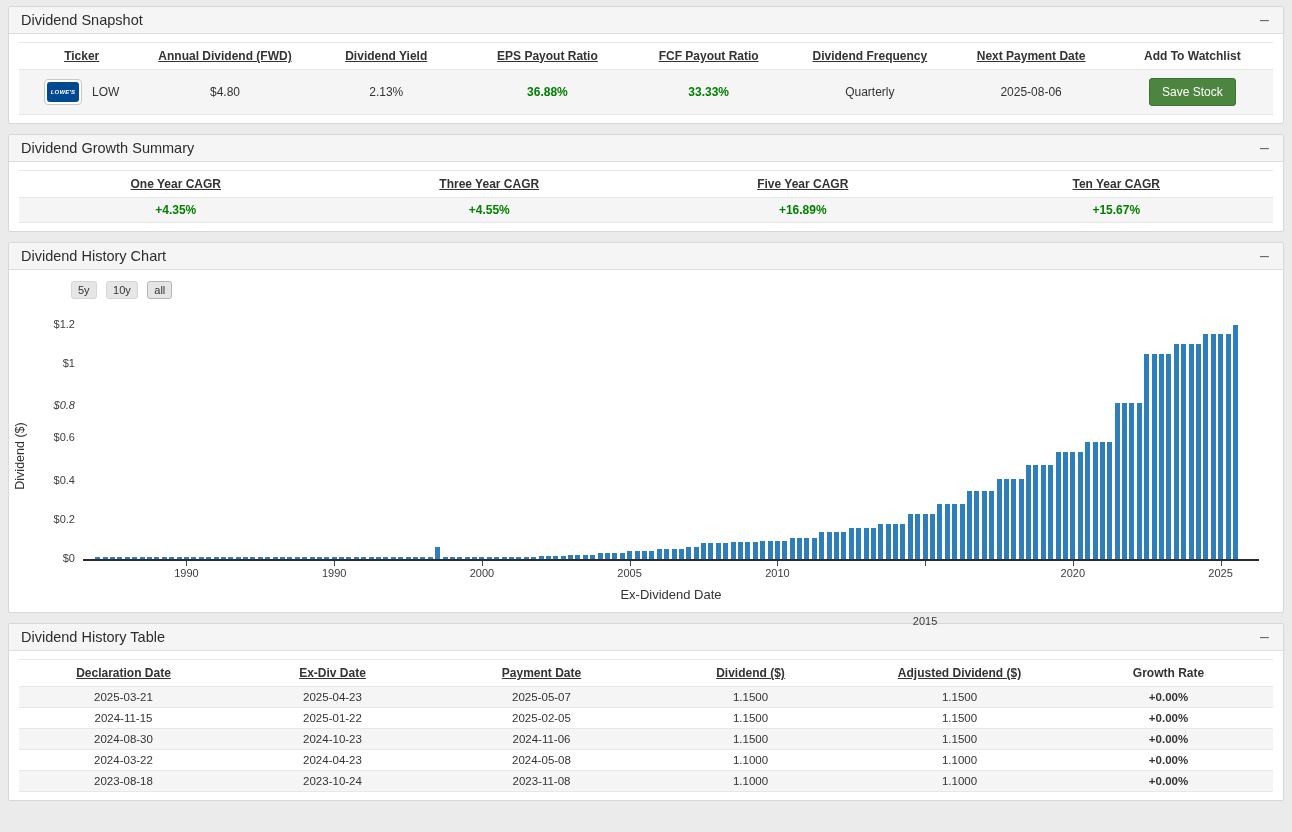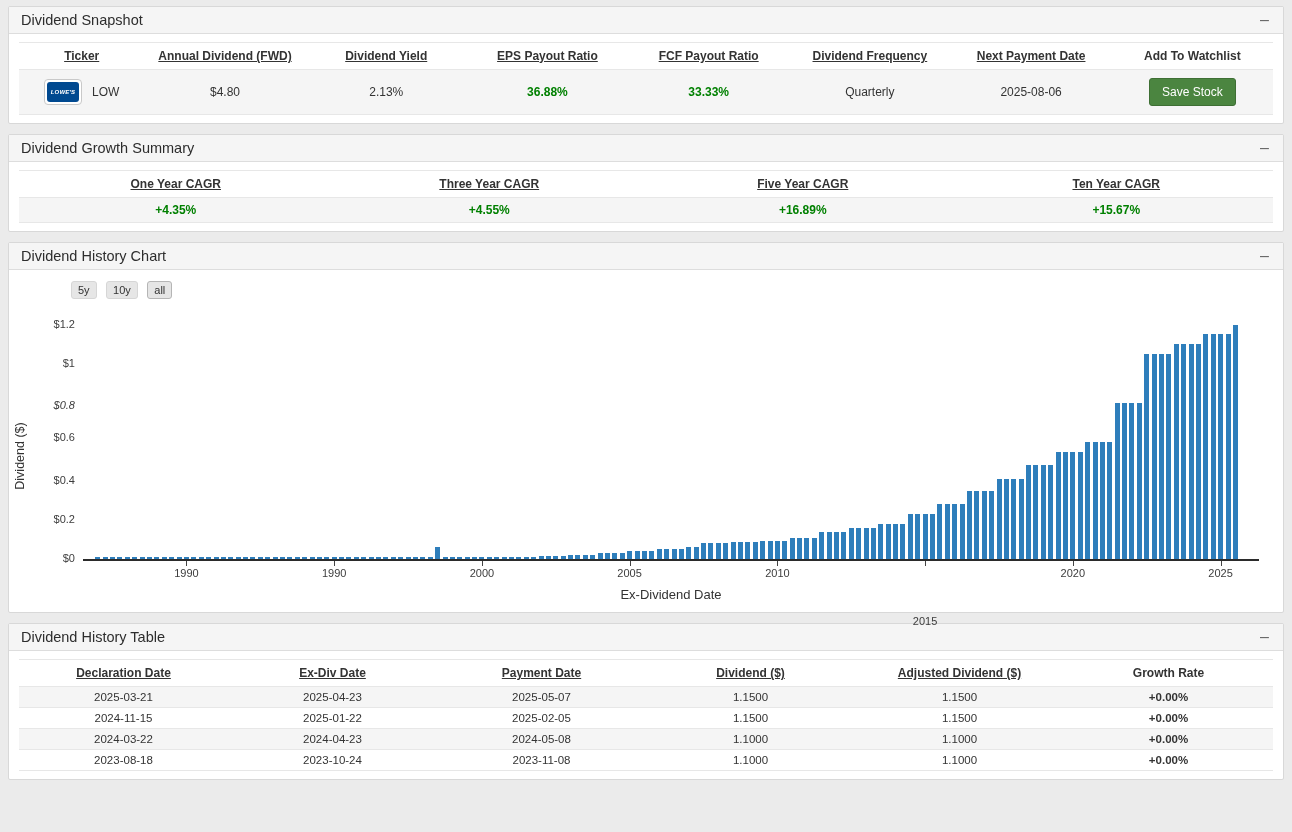--- a/index.html
+++ b/index.html
@@ -399,20 +399,28 @@
             </tr>
             <tr>
               <td>2024-11-15</td>
               <td>2025-01-22</td>
               <td>2025-02-05</td>
               <td>1.1500</td>
               <td>1.1500</td>
               <td class="bold">+0.00%</td>
             </tr>
             <tr>
+              <td>2024-08-30</td>
+              <td>2024-10-23</td>
+              <td>2024-11-06</td>
+              <td>1.1500</td>
+              <td>1.1500</td>
+              <td class="bold">+0.00%</td>
+            </tr>
+            <tr>
               <td>2024-03-22</td>
               <td>2024-04-23</td>
               <td>2024-05-08</td>
               <td>1.1000</td>
               <td>1.1000</td>
               <td class="bold">+0.00%</td>
             </tr>
             <tr>
               <td>2023-08-18</td>
               <td>2023-10-24</td>

